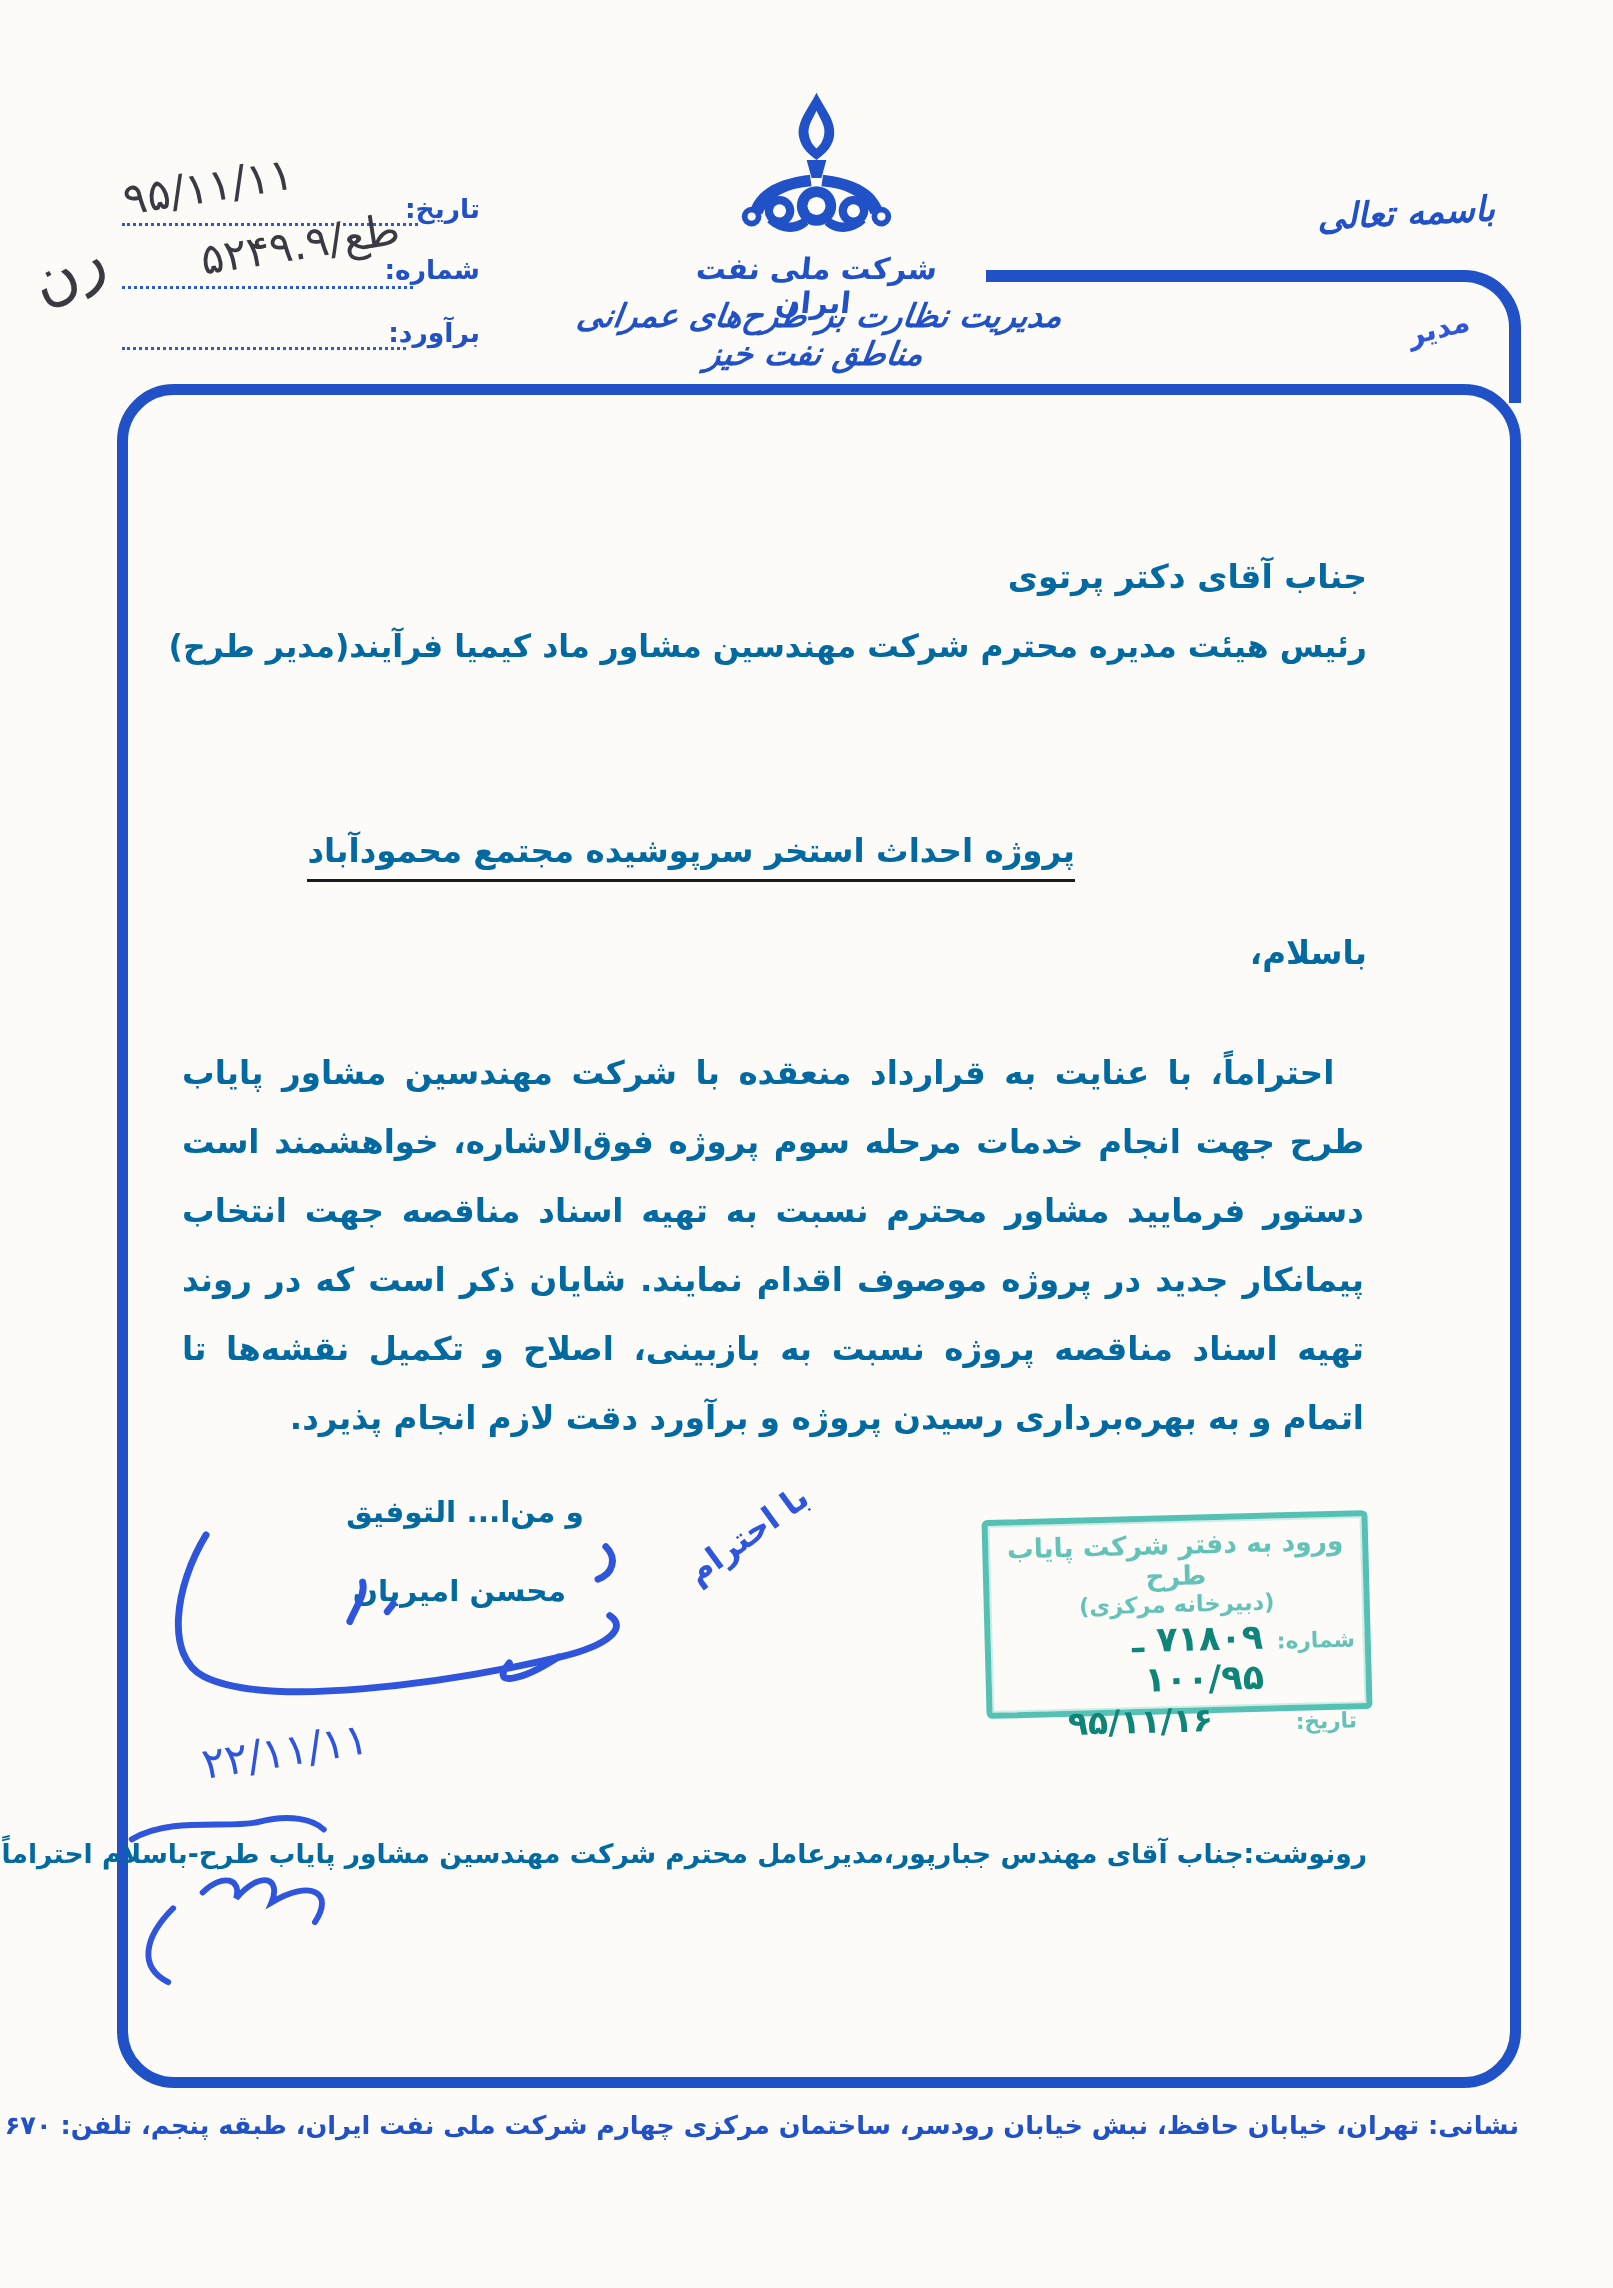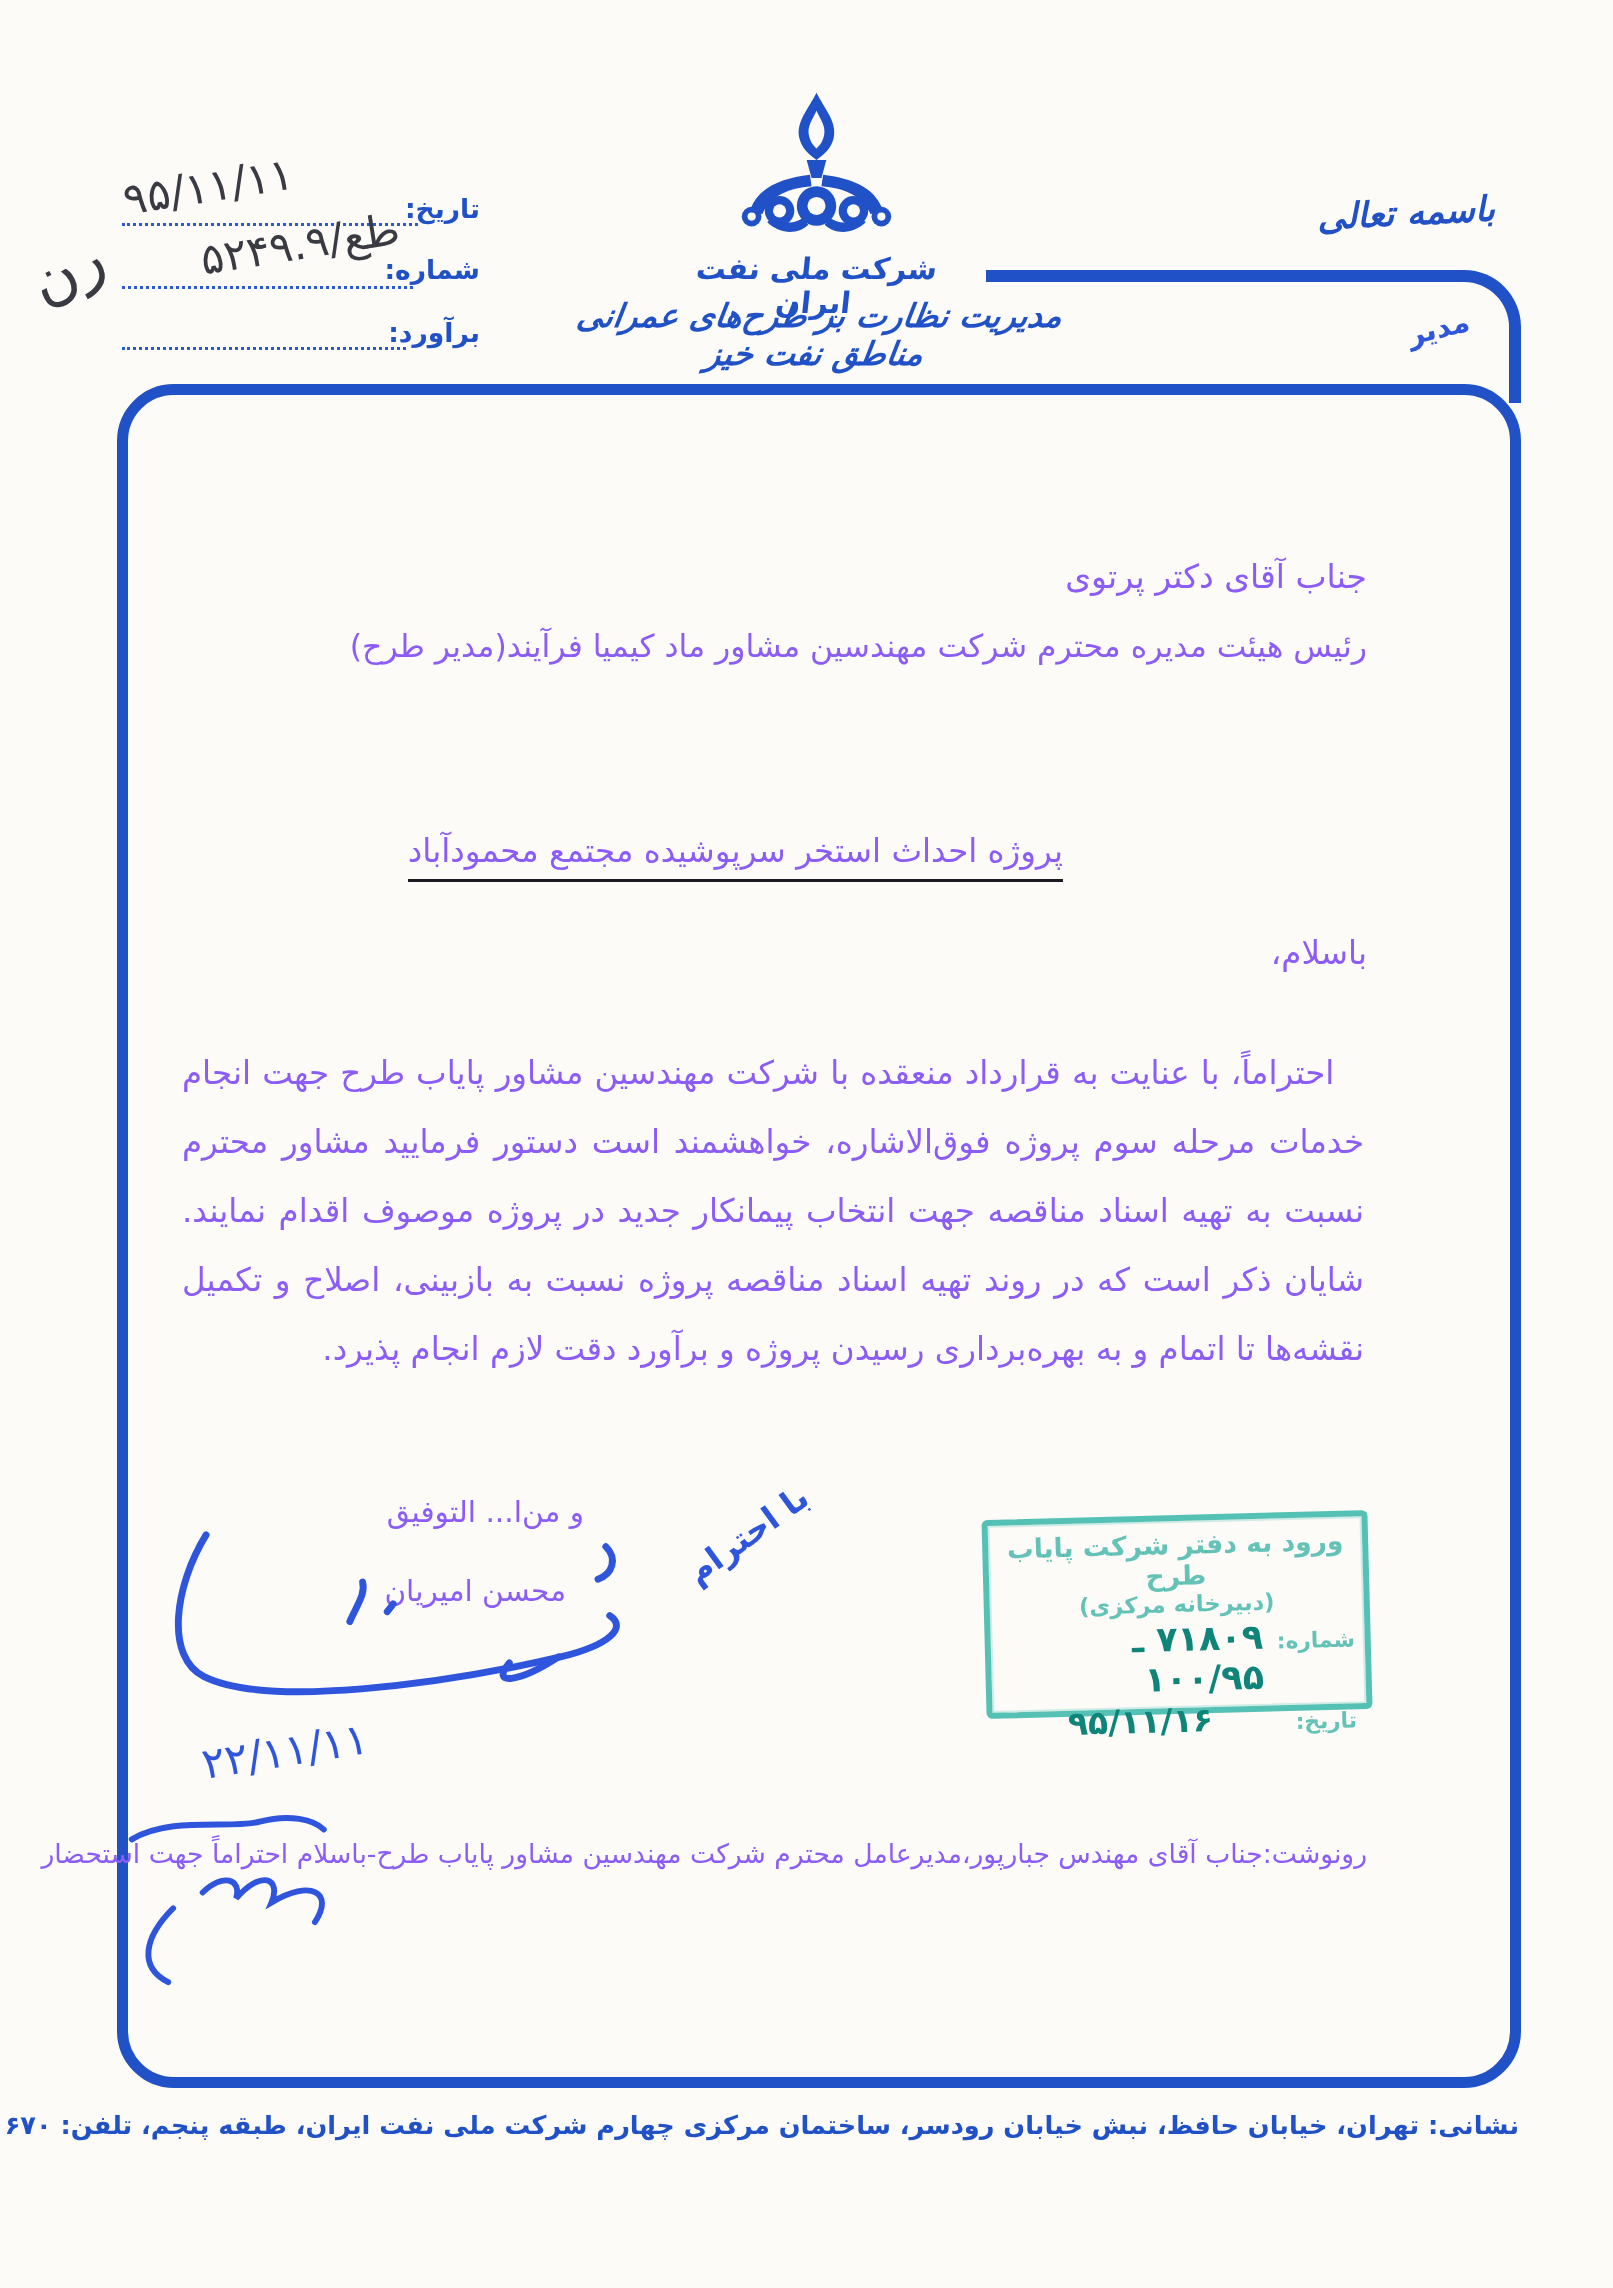--- a/index.html
+++ b/index.html
@@ -66,25 +66,25 @@
     border:11.8px solid #2151c6;border-radius:57px;
   }
   .frame-step{
     left:987px;top:270px;width:535px;height:133px;
     box-sizing:border-box;
     border-top:12.8px solid #2151c6;border-right:12.8px solid #2151c6;
     border-top-right-radius:57px;
   }
 
   
-  .ltxt{font-weight:normal;color:#8b5cf6;}
+  .ltxt{font-weight:bold;color:#0369a1;}
   .recipient-1{right:246px;top:557px;font-size:33px;}
   .recipient-2{right:246px;top:628px;font-size:31.5px;white-space:nowrap;}
   .subject-1{right:448px;top:749px;font-size:32.5px;}
-  .subject-2{right:550px;top:832px;font-size:32.5px;}
+  .subject-2{right:538px;top:832px;font-size:32.5px;}
   .underlined{border-bottom:3px solid #1a1a20;padding-bottom:8.9px;display:inline-block;}
   .salutation{right:246px;top:934px;font-size:32.5px;margin-left:24px;}
   .body-par{
     right:249px;top:1039px;width:1182px;
     font-size:32.5px;line-height:69px;
     text-align:justify;text-indent:29.6px;
   }
   .closing{right:246px;top:1352px;font-size:32.5px;}
   .valediction{right:1029px;top:1495px;font-size:29.6px;}
   .signer{right:1047px;top:1574px;font-size:29.6px;}

